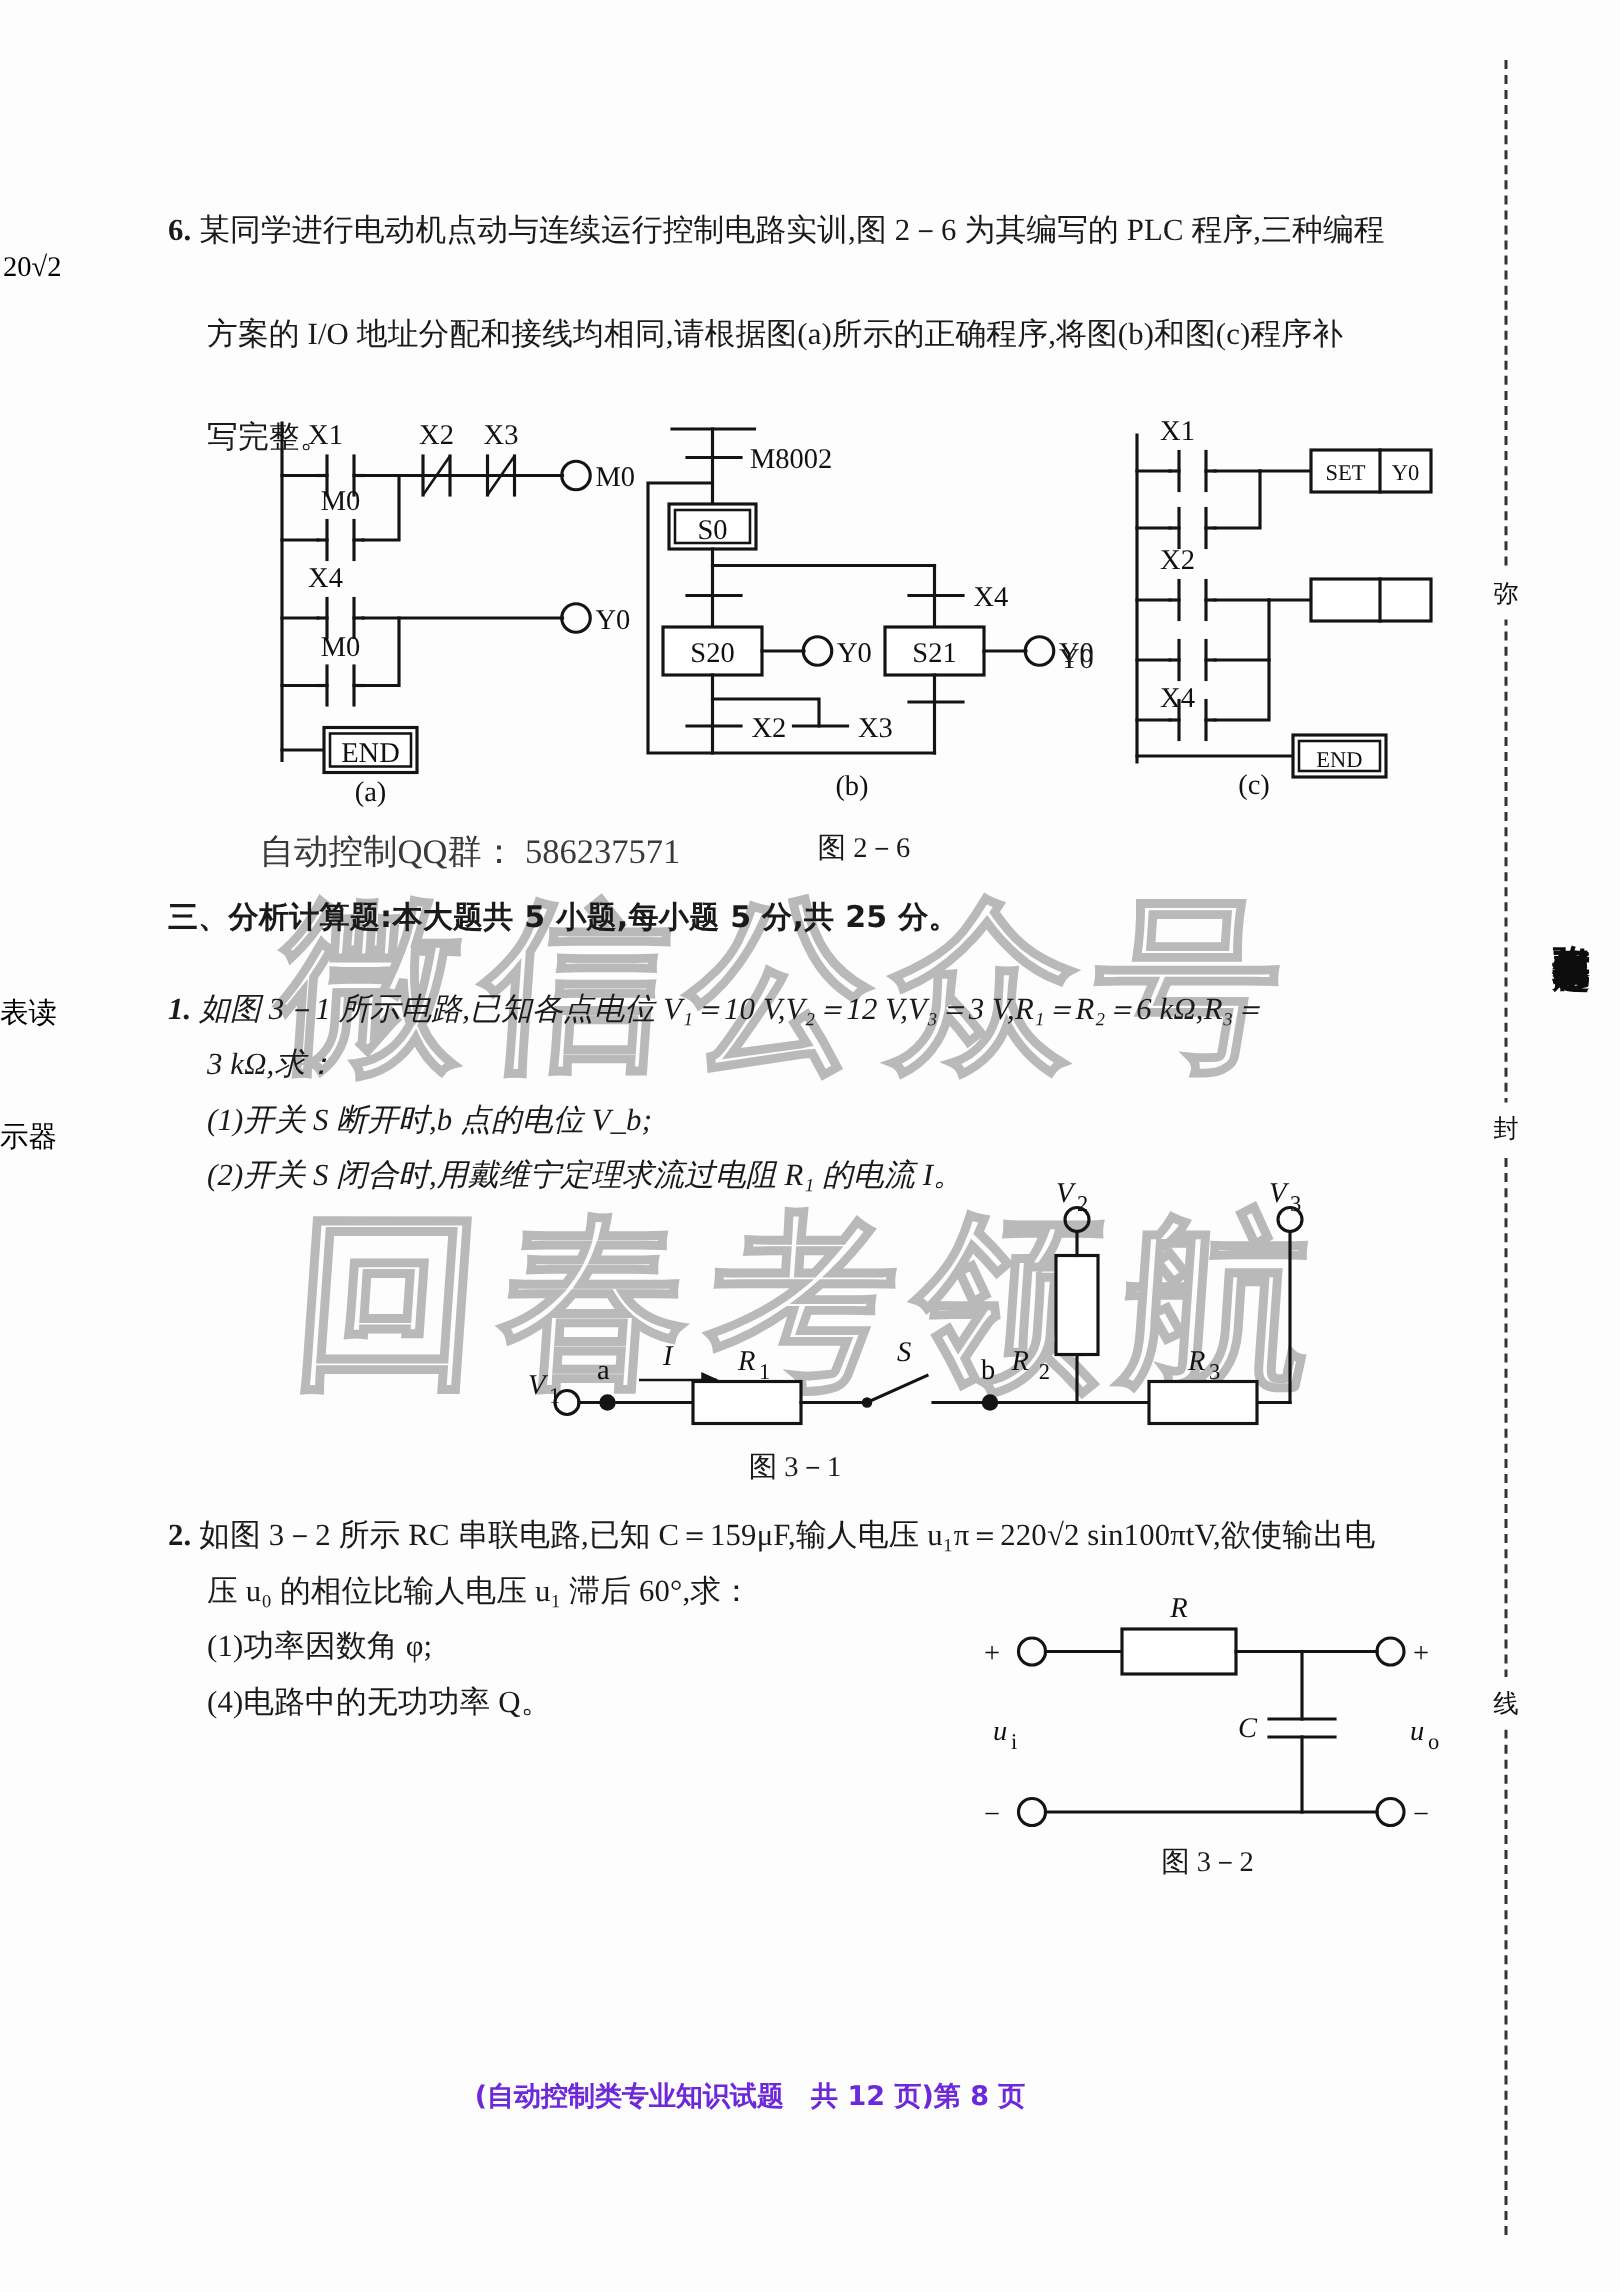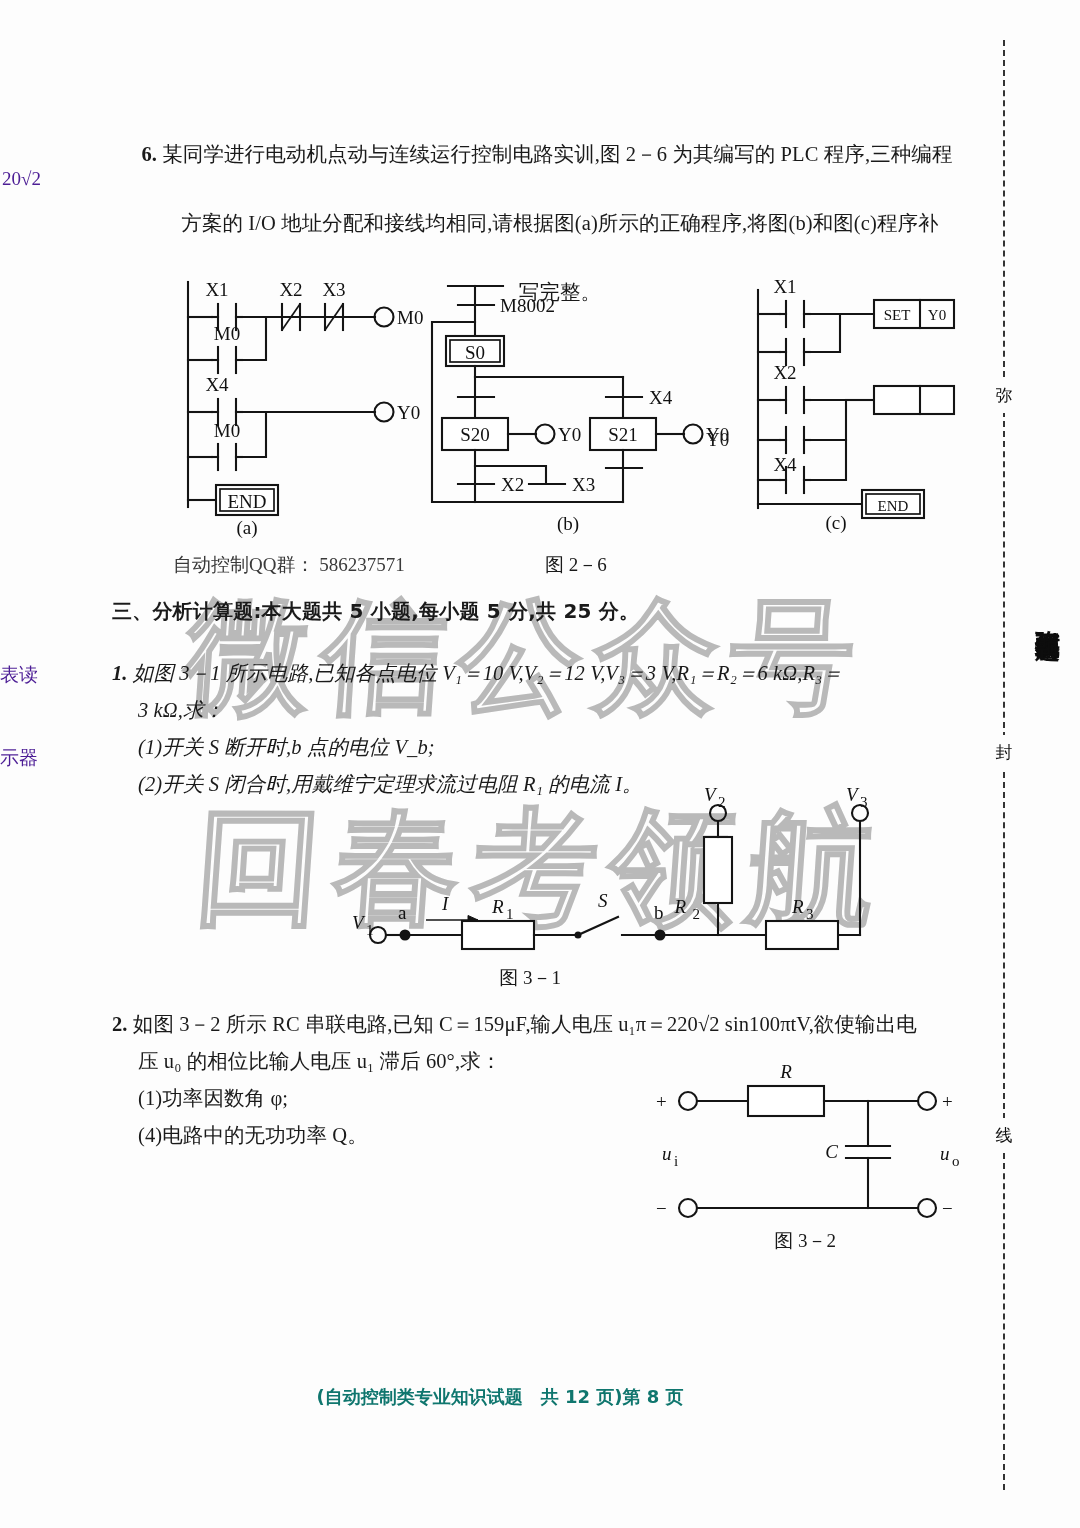--- a/index.html
+++ b/index.html
@@ -16,21 +16,21 @@
     position: relative;
     width: 1080px;
     height: 1528px;
     background: #fdfdfd;
     overflow: hidden;
   }
 
   
   .bleed {
     position: absolute;
-    color: #4c1d95;
+    color: #000000;
     font-size: 19px;
     white-space: nowrap;
     font-family: "Liberation Serif", serif;
   }
 
   
   .watermark {
     position: absolute;
     font-family: "DejaVu Sans", sans-serif;
     font-weight: 700;
@@ -86,21 +86,20 @@
     text-orientation: upright;
     white-space: nowrap;
   }
 
   
   #content {
     position: absolute;
     left: 112px;
     top: 136px;
     width: 870px;
-    text-align: center;
   }
   .q-block { position: relative; }
   .q-line {
     font-size: 20.5px;
     line-height: 37px;
     font-family: "Liberation Serif", "DejaVu Serif", serif;
     letter-spacing: 0.1px;
     white-space: nowrap;
   }
   .q-num { font-weight: 700; }
@@ -111,21 +110,21 @@
     font-family: "DejaVu Sans", sans-serif;
     font-weight: 700;
     font-size: 20px;
     letter-spacing: 0.2px;
     position: relative;
     z-index: 3;
   }
 
   
   .qq-note {
-    font-size: 19px;
+    font-size: 23px;
     color: #3a3a3a;
     font-family: "Liberation Serif", serif;
   }
 
   
   .fig-cap {
     font-size: 19px;
     text-align: center;
     font-family: "Liberation Serif", serif;
   }
@@ -133,21 +132,21 @@
   
   #footer {
     position: absolute;
     left: 0;
     top: 1385px;
     width: 1000px;
     text-align: center;
     font-family: "DejaVu Sans", sans-serif;
     font-weight: 700;
     font-size: 18px;
-    color: #0f766e;
+    color: #6d28d9;
   }
 
   
   .diagram { position: absolute; }
   svg { display: block; overflow: visible; }
   svg text {
     font-family: "Liberation Serif", "DejaVu Serif", serif;
     fill: #111;
   }
   svg .lbl { font-size: 19px; }

